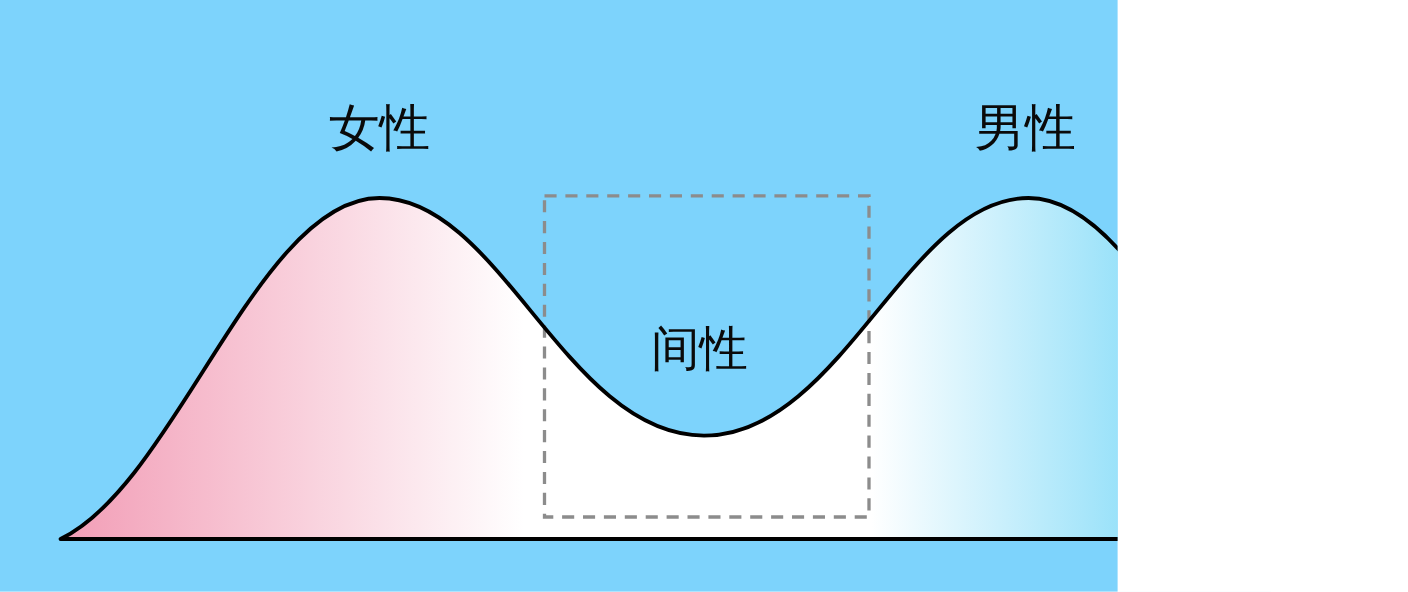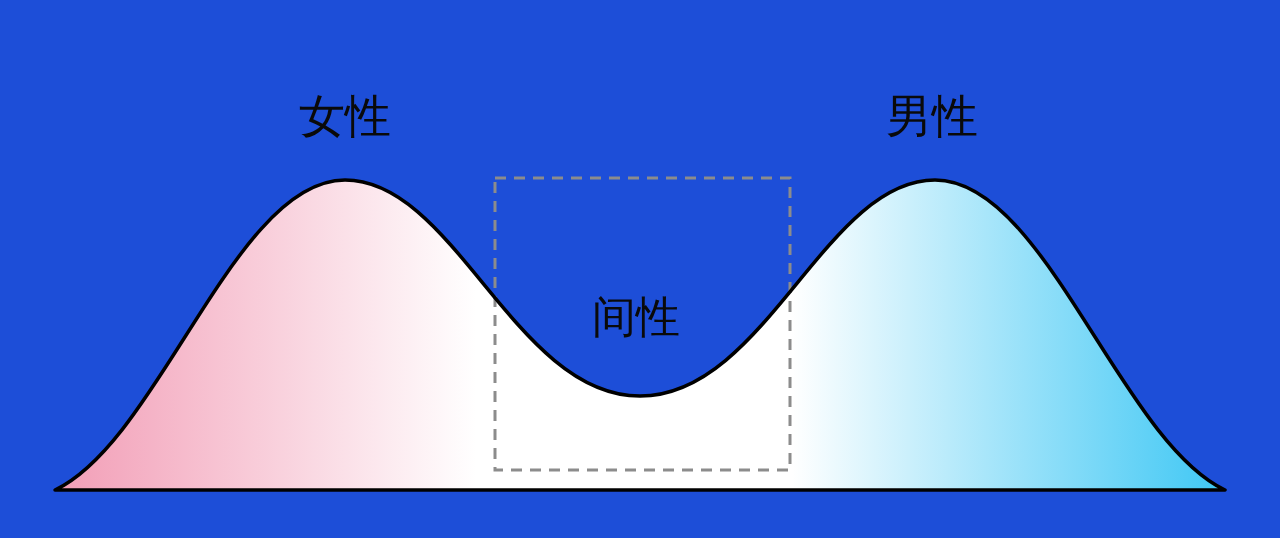--- a/index.html
+++ b/index.html
@@ -2,23 +2,23 @@
 <html><head>
 <meta charset="utf-8">
 <style>
   html, body {
     margin: 0;
     padding: 0;
     background: #ffffff;
   }
   .stage {
     position: relative;
-    width: 1280px;
+    width: 1016px;
     height: 538px;
-    background: #1d4ed8;
+    background: #7dd3fc;
     overflow: hidden;
   }
   svg {
     display: block;
   }
   .diagram-label {
     font-family: "DejaVu Serif", "Liberation Serif", serif;
     fill: #0a0a0a;
   }
   .diagram-label.peak {

